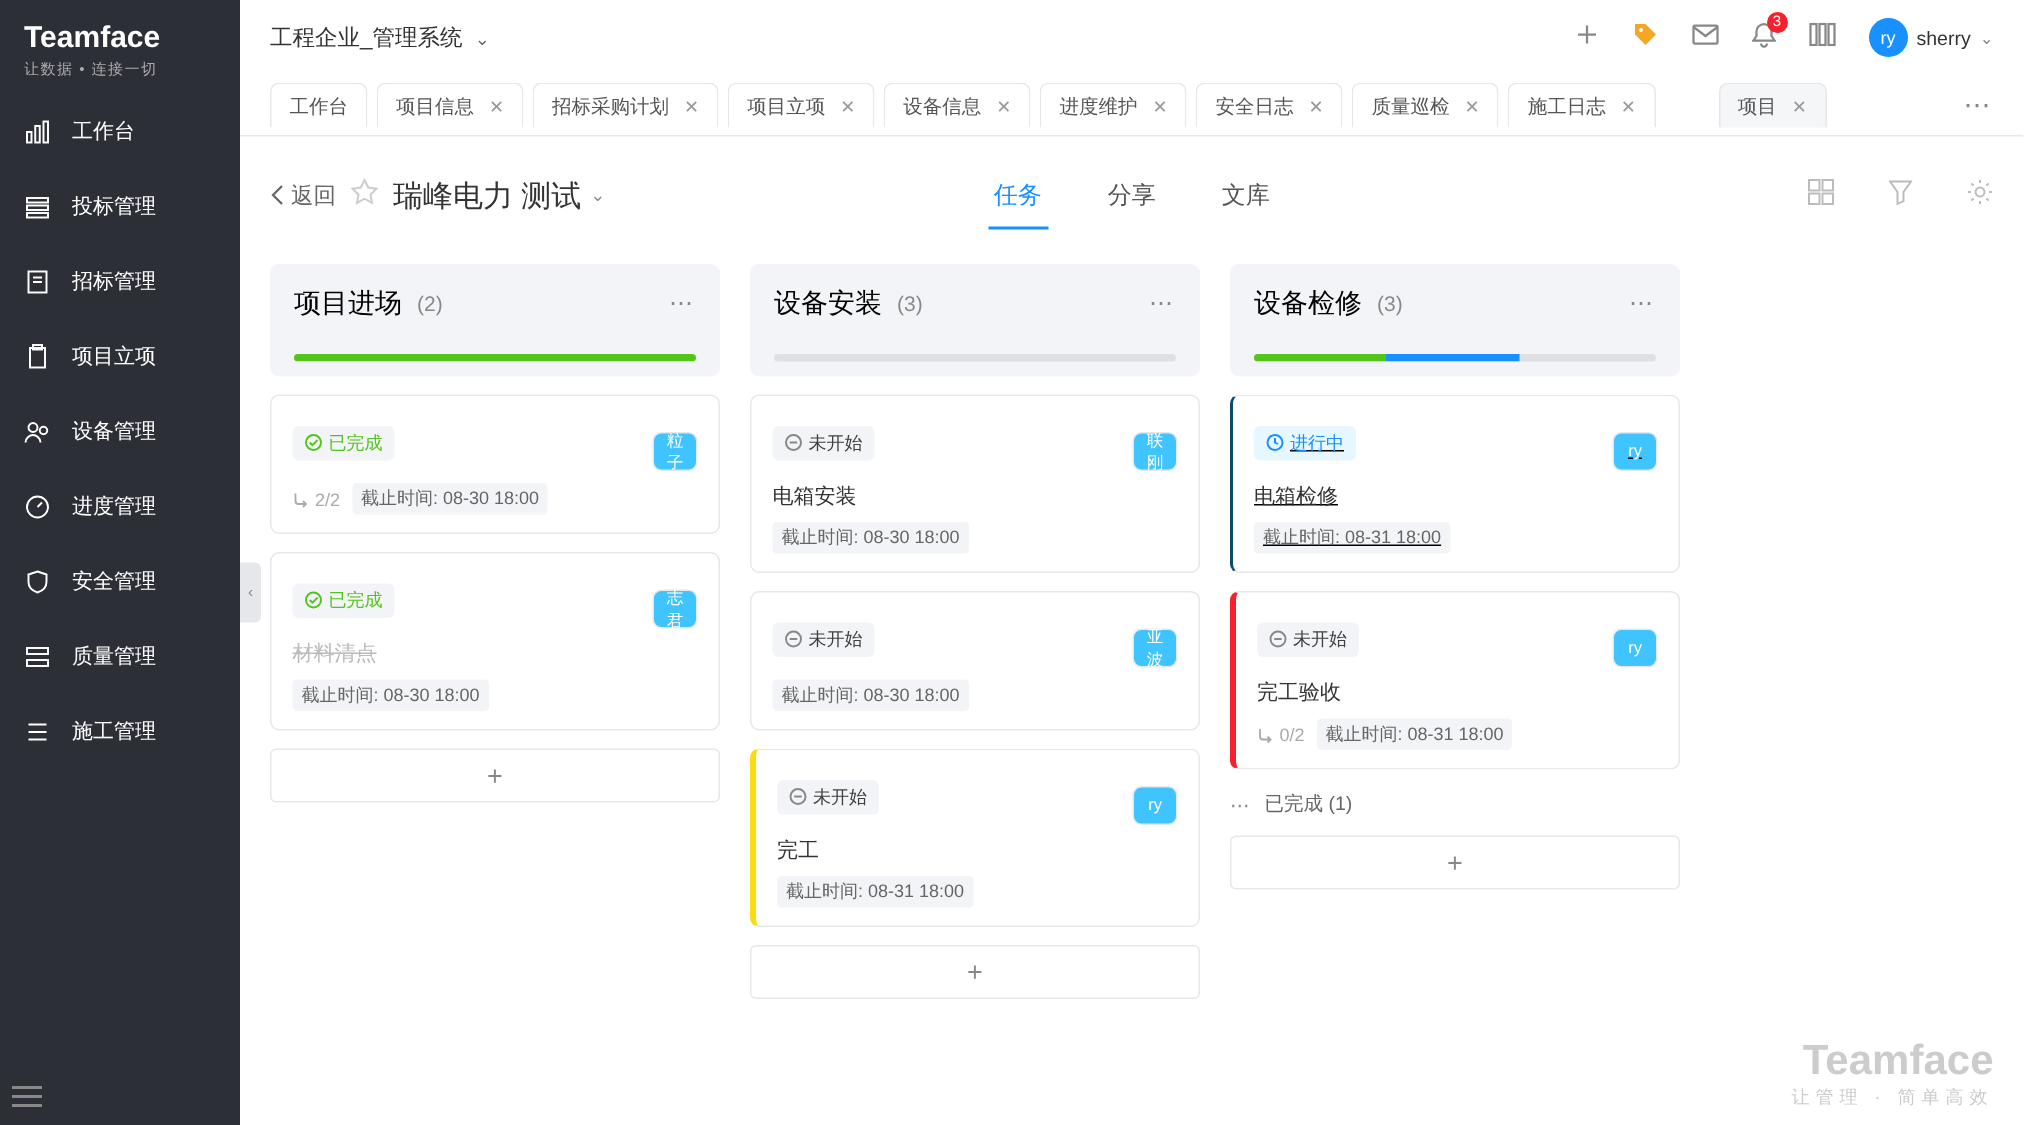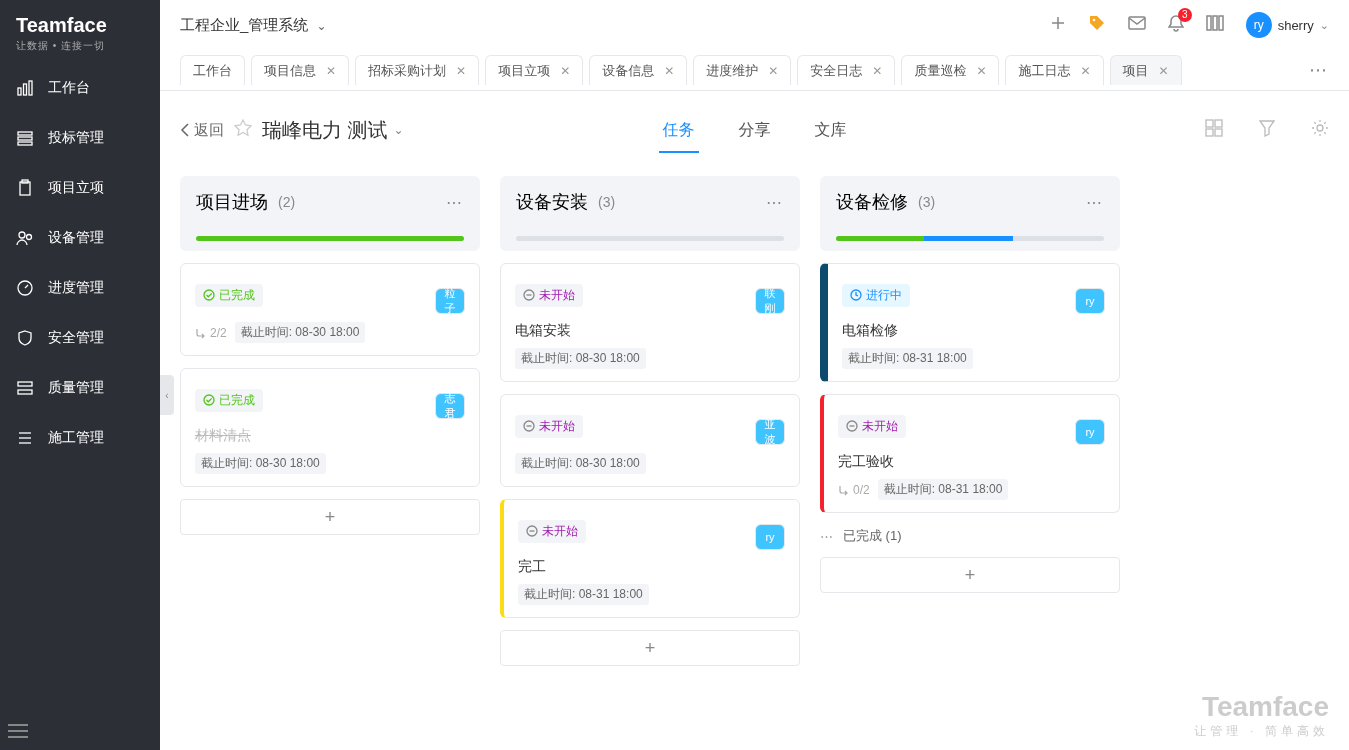--- a/index.html
+++ b/index.html
@@ -22,21 +22,21 @@
 .top-icon.tag { color: #f5a623; }
 .badge { position: absolute; top: -6px; right: -8px; background: #f5222d; color: #fff; border-radius: 8px; font-size: 10px; padding: 0 4px; min-width: 14px; text-align: center; line-height: 14px; }
 .user-area { display: flex; align-items: center; gap: 6px; cursor: pointer; }
 .avatar-circle { width: 26px; height: 26px; border-radius: 50%; background: #1890ff; color: #fff; display: flex; align-items: center; justify-content: center; font-size: 12px; }
 .avatar-circle.sm { width: 24px; height: 24px; font-size: 11px; }
 .avatar-circle.card { background: #40c4ff; }
 .username { font-size: 13px; color: #333; }
 
 .tabsbar { position: absolute; left: 160px; right: 0; top: 50px; height: 40px; display: flex; align-items: center; padding: 0 20px; }
 .tab { display: flex; align-items: center; height: 30px; padding: 0 12px; font-size: 13px; color: #555; cursor: pointer; border: 1px solid #e5e7eb; border-bottom: none; border-radius: 6px 6px 0 0; margin-right: 6px; background: #fff; }
-.tab.active { background: #f5f6f8; }
+.tab.active { background: #f5f6f8; margin-left: 36px; }
 .tab-x { margin-left: 10px; font-size: 12px; color: #999; }
 .tabs-more { margin-left: auto; font-size: 18px; color: #888; cursor: pointer; letter-spacing: 2px; }
 .divider { position: absolute; left: 160px; right: 0; top: 90px; height: 1px; background: #e5e7eb; }
 
 .page-head { position: absolute; left: 180px; right: 20px; top: 100px; height: 60px; display: flex; align-items: center; }
 .back-btn { display: flex; align-items: center; color: #666; font-size: 15px; cursor: pointer; }
 .back-btn svg { margin-right: 4px; }
 .star-icon { margin: 0 10px; color: #ccc; cursor: pointer; }
 .proj-title { font-size: 20px; color: #333; font-weight: 500; }
 .proj-caret { margin-left: 6px; color: #888; font-size: 12px; }
@@ -53,27 +53,27 @@
 .col-title-row { display: flex; align-items: center; }
 .col-title { font-size: 18px; color: #000000; }
 .col-count { color: #888; margin-left: 10px; font-size: 14px; }
 .col-more { margin-left: auto; color: #888; font-size: 16px; cursor: pointer; letter-spacing: 2px; }
 .col-progress { margin-top: 22px; height: 5px; background: #dde0e5; border-radius: 3px; display: flex; overflow: hidden; }
 .col-progress .seg { height: 100%; }
 .seg.green { background: #52c41a; }
 .seg.blue { background: #1890ff; }
 
 .card { border: 1px solid #e5e7eb; border-radius: 6px; margin-top: 12px; padding: 12px 14px; position: relative; cursor: pointer; }
-.card.stripe-blue { border-left: 8px solid #0c4a6e; }
+.card.stripe-blue { border-left: 2px solid #0c4a6e; text-decoration: underline; }
 .card.stripe-red { border-left: 4px solid #f5222d; }
 .card.stripe-yellow { border-left: 4px solid #fadb14; }
 .card-top { display: flex; align-items: center; }
 .status-pill { display: inline-flex; align-items: center; background: #f2f4f7; border-radius: 4px; padding: 3px 8px; font-size: 12px; }
 .status-pill.done { color: #52c41a; }
-.status-pill.notstart { color: #a21caf; align-items: center; }
+.status-pill.notstart { color: #404040; align-items: center; }
 .status-pill.doing { color: #1890ff; background: #e6f7ff; }
 .status-pill svg { margin-right: 4px; }
 .card-avatar { margin-left: auto; }
 .card-title { font-size: 14px; color: #333; margin-top: 8px; }
 .card-title.done { color: #bbb; text-decoration: line-through; }
 .card-meta { margin-top: 8px; display: flex; align-items: center; gap: 8px; flex-wrap: wrap; }
 .meta-chip { background: #f2f4f7; border-radius: 3px; padding: 2px 6px; font-size: 12px; color: #666; display: inline-flex; align-items: center; }
 .sub-icon { color: #aaa; display: inline-flex; align-items: center; font-size: 12px; gap: 3px; }
 
 .add-card { border: 1px solid #e5e7eb; border-radius: 4px; margin-top: 12px; height: 36px; display: flex; align-items: center; justify-content: center; color: #888; font-size: 18px; cursor: pointer; }
@@ -105,20 +105,30 @@
       </div>
       <div class="nav-item">
         <span class="nav-icon">
           <svg width="18" height="18" viewBox="0 0 18 18" fill="none" stroke="#fff" stroke-width="1.3">
             <rect x="2" y="3" width="14" height="3"></rect>
             <rect x="2" y="8" width="14" height="3"></rect>
             <rect x="2" y="13" width="14" height="3"></rect>
           </svg>
         </span>
         <span>投标管理</span>
+      </div>
+      <div class="nav-item">
+        <span class="nav-icon">
+          <svg width="18" height="18" viewBox="0 0 18 18" fill="none" stroke="#fff" stroke-width="1.3">
+            <rect x="3" y="2" width="12" height="14"></rect>
+            <line x1="6" y1="6" x2="12" y2="6"></line>
+            <line x1="6" y1="9" x2="12" y2="9"></line>
+          </svg>
+        </span>
+        <span>招标管理</span>
       </div>
       <div class="nav-item">
         <span class="nav-icon">
           <svg width="18" height="18" viewBox="0 0 18 18" fill="none" stroke="#fff" stroke-width="1.3">
             <rect x="4" y="3" width="10" height="13"></rect>
             <rect x="6" y="1" width="6" height="3"></rect>
           </svg>
         </span>
         <span>项目立项</span>
       </div>

